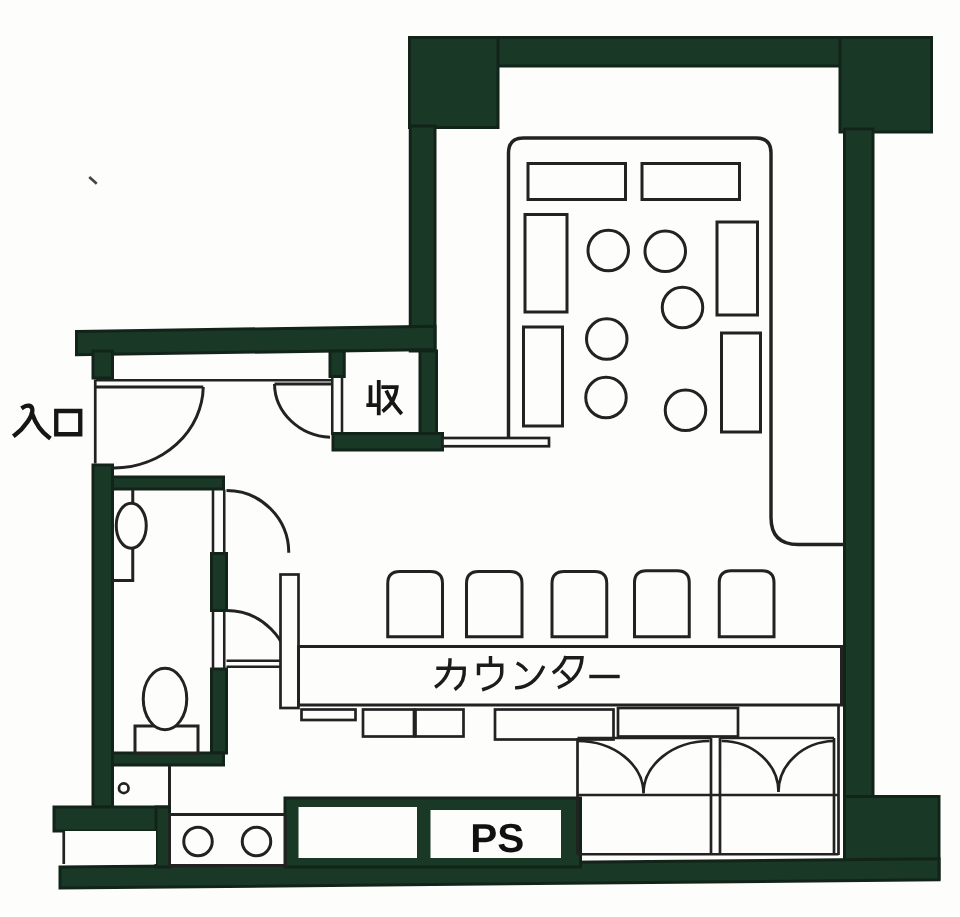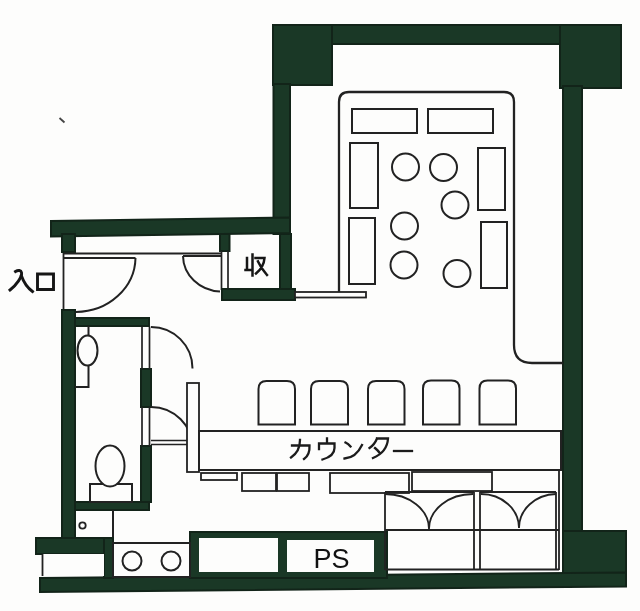--- a/index.html
+++ b/index.html
@@ -1,16 +1,16 @@
 <!DOCTYPE html>
 <html><head>
 <meta charset="utf-8">
 <style>
 html,body{margin:0;padding:0;background:#ffffff;}
-#plan{width:640px;height:611px;position:relative;font-family:"Liberation Sans",sans-serif;}
+#plan{width:640px;height:611px;position:relative;font-family:"Liberation Sans",sans-serif;font-weight:bold;}
 #plan svg rect[fill="#1a3826"],#plan svg polygon[fill="#1a3826"]{stroke:#122419;stroke-width:2px;}
 </style>
 </head>
 <body>
 <div id="plan">
 <svg width="640" height="611" viewBox="0 0 640 611">
 
 <rect x="0" y="0" width="640" height="611" fill="#fdfdfc"></rect>
 
 <path d="M59.5,118 l5,4.5" stroke="#444" stroke-width="1.8" fill="none"></path>

